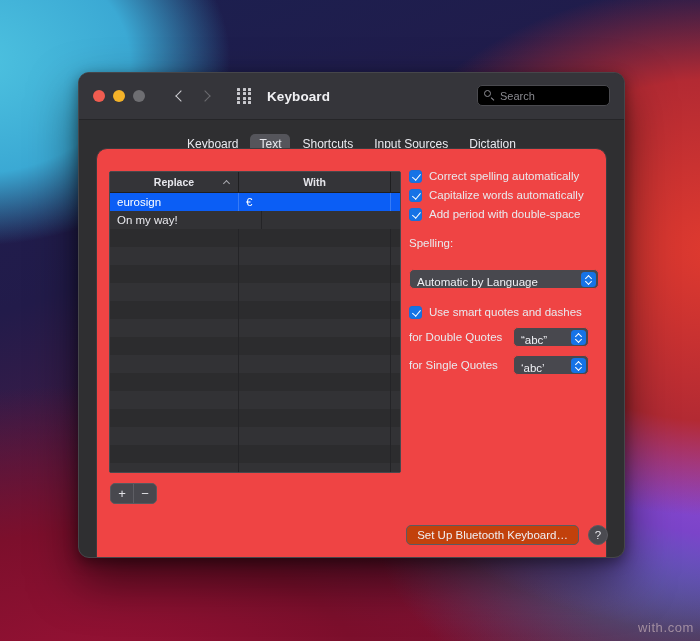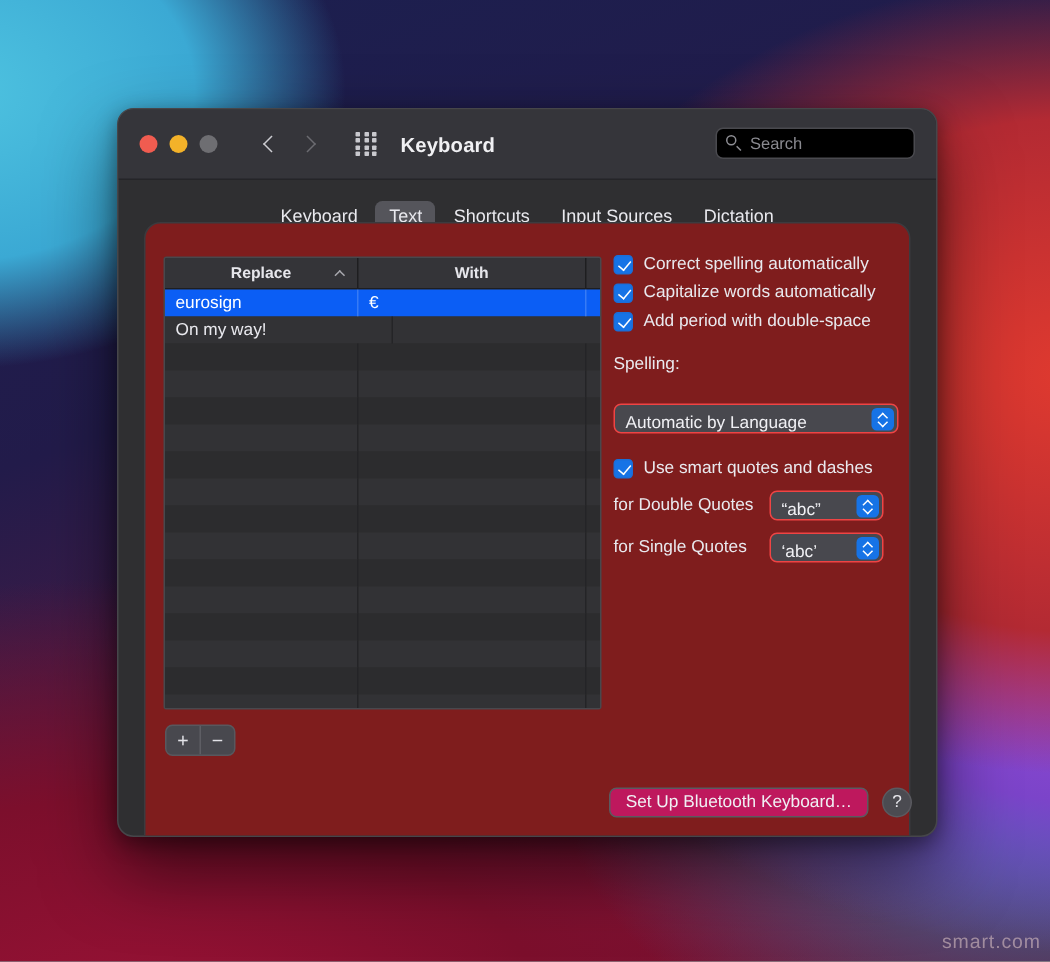--- a/index.html
+++ b/index.html
@@ -175,21 +175,21 @@
     background: #55555b;
   }
 
   
   .panel {
     position: absolute;
     left: 17px;
     top: 75px;
     width: 511px;
     height: 420px;
-    background: #7f1d1d;
+    background: #ef4444;
     border: 1px solid #3b3b3f;
     border-radius: 11px;
     box-sizing: border-box;
   }
 
   
   .table-wrap {
     position: absolute;
     left: 12px;
     top: 22px;
@@ -390,21 +390,21 @@
     bottom: 10px;
     height: 24px;
     display: flex;
     justify-content: flex-end;
     align-items: center;
     padding-right: 16px;
     gap: 9px;
   }
   .btn {
     height: 20px;
-    background: #be185d;
+    background: #c2410c;
     border: 1px solid #5a5a60;
     border-radius: 5px;
     color: #f0f0f4;
     font-size: 11.5px;
     display: flex;
     align-items: center;
     padding: 0 10px;
     white-space: nowrap;
     box-sizing: border-box;
   }
@@ -631,14 +631,14 @@
       </div>
     </div>
 
     <div class="footer">
       <div class="btn">Set Up Bluetooth Keyboard…</div>
       <div class="help">?</div>
     </div>
 
   </div>
 
-  <div class="watermark">smart.com</div>
+  <div class="watermark">with.com</div>
 </div>
 
 </body></html>

